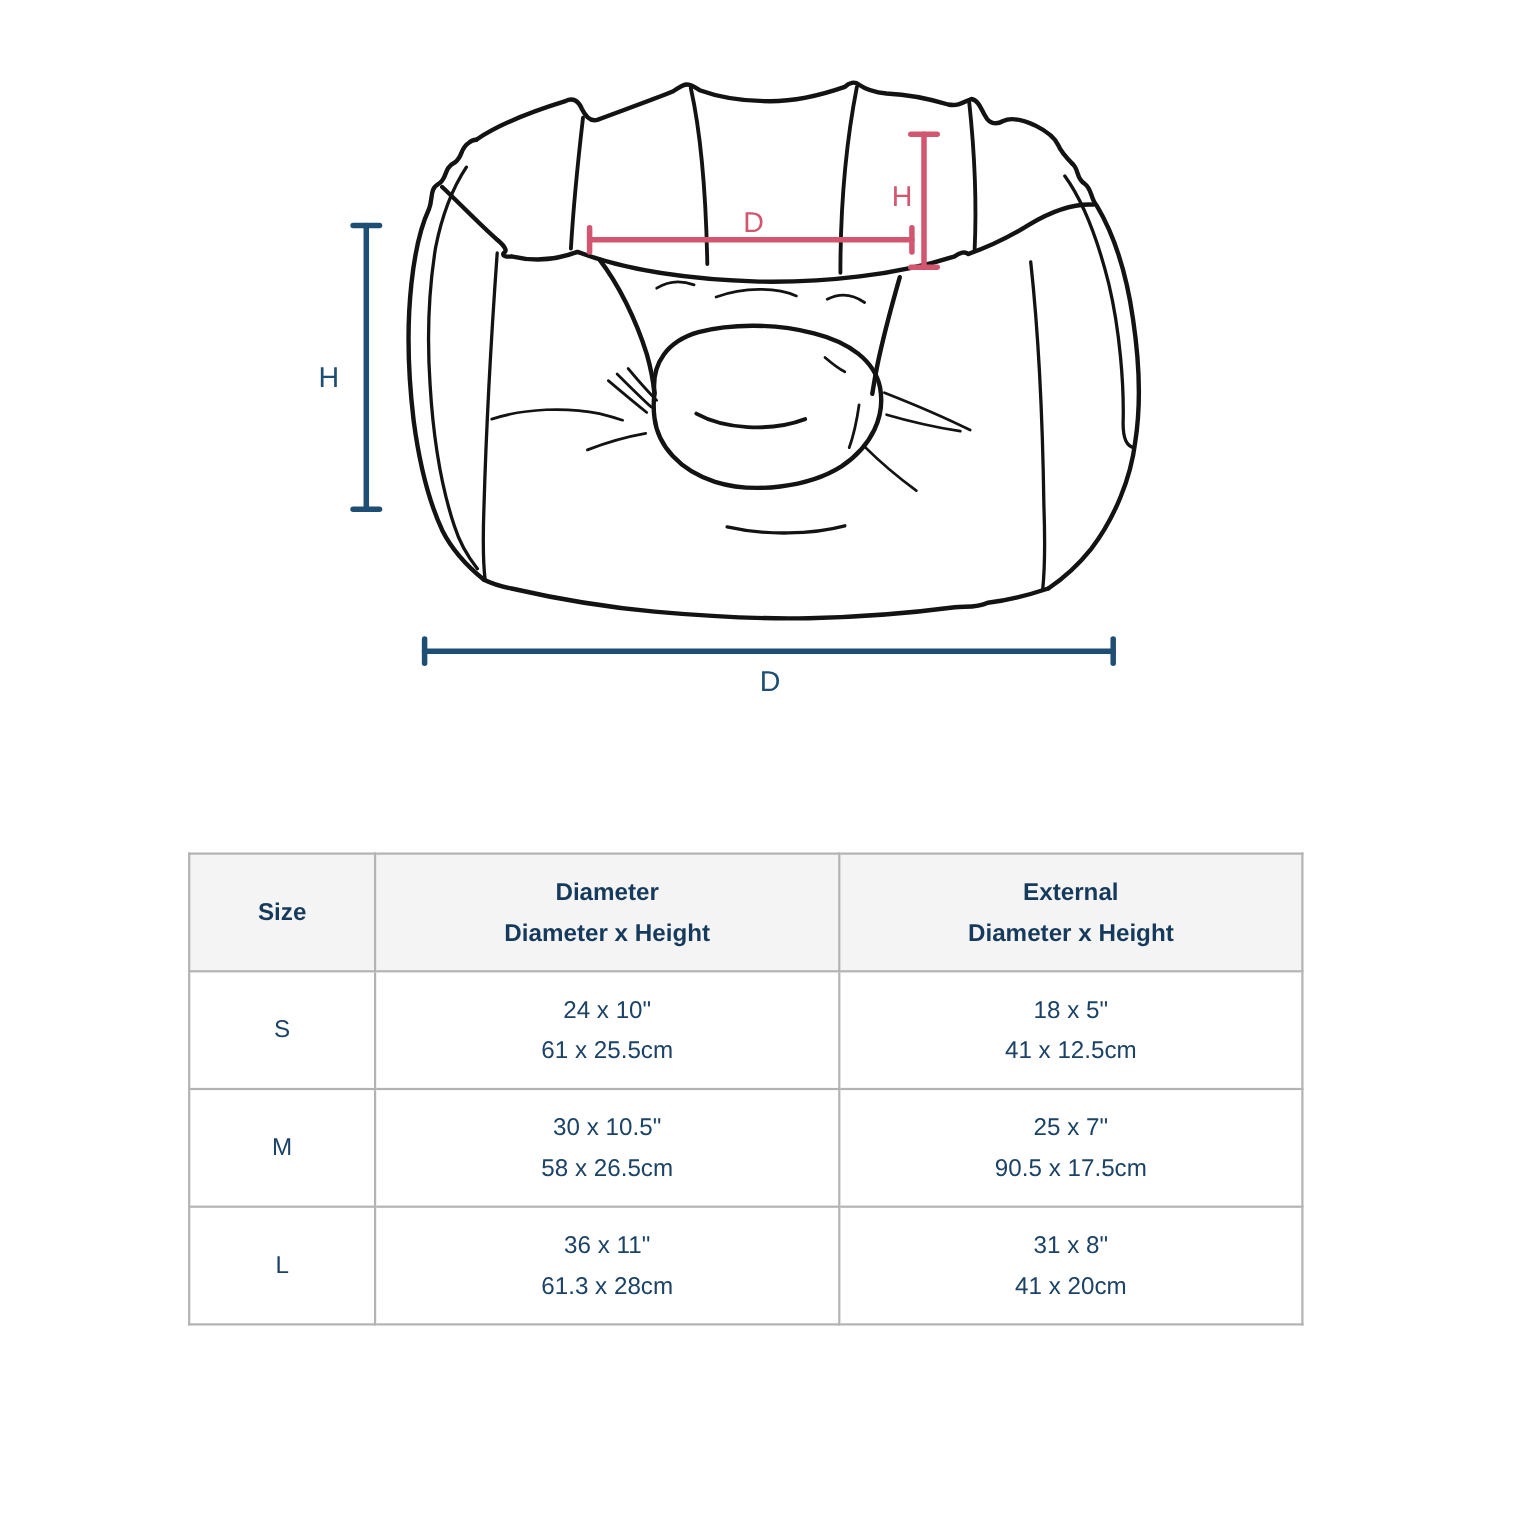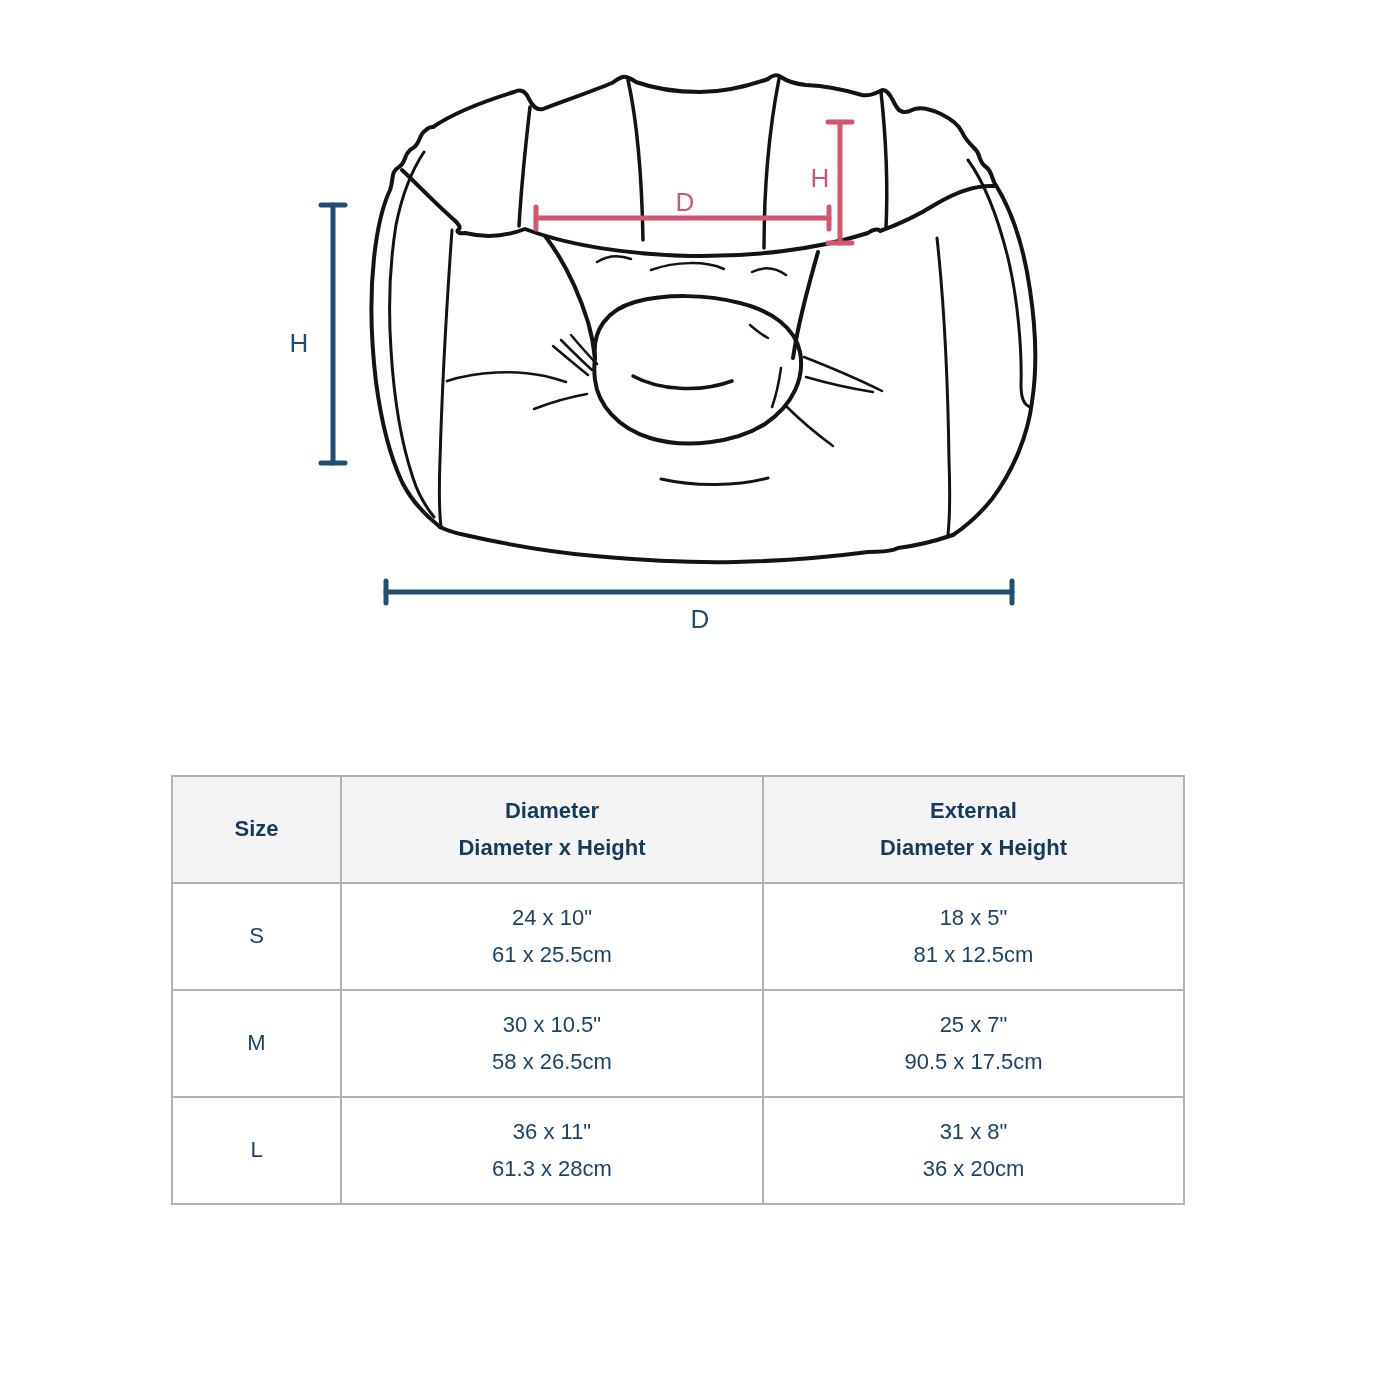--- a/index.html
+++ b/index.html
@@ -223,21 +223,21 @@
     </thead>
     <tbody>
       <tr>
         <td>S</td>
         <td>
           <span class="cell-line">24 x 10"</span>
           <span class="cell-line">61 x 25.5cm</span>
         </td>
         <td>
           <span class="cell-line">18 x 5"</span>
-          <span class="cell-line">81 x 12.5cm</span>
+          <span class="cell-line">41 x 12.5cm</span>
         </td>
       </tr>
       <tr>
         <td>M</td>
         <td>
           <span class="cell-line">30 x 10.5"</span>
           <span class="cell-line">58 x 26.5cm</span>
         </td>
         <td>
           <span class="cell-line">25 x 7"</span>
@@ -245,18 +245,18 @@
         </td>
       </tr>
       <tr>
         <td>L</td>
         <td>
           <span class="cell-line">36 x 11"</span>
           <span class="cell-line">61.3 x 28cm</span>
         </td>
         <td>
           <span class="cell-line">31 x 8"</span>
-          <span class="cell-line">36 x 20cm</span>
+          <span class="cell-line">41 x 20cm</span>
         </td>
       </tr>
     </tbody>
   </table>
 </div>
 
 </body></html>

